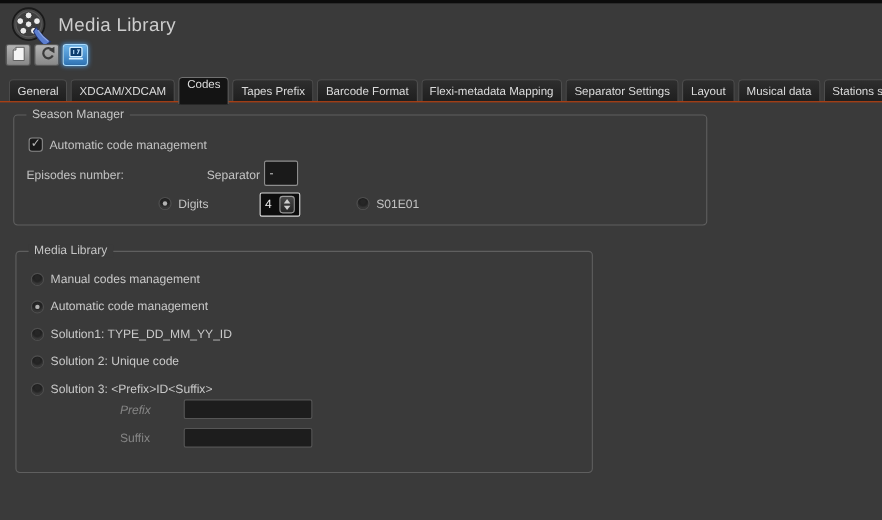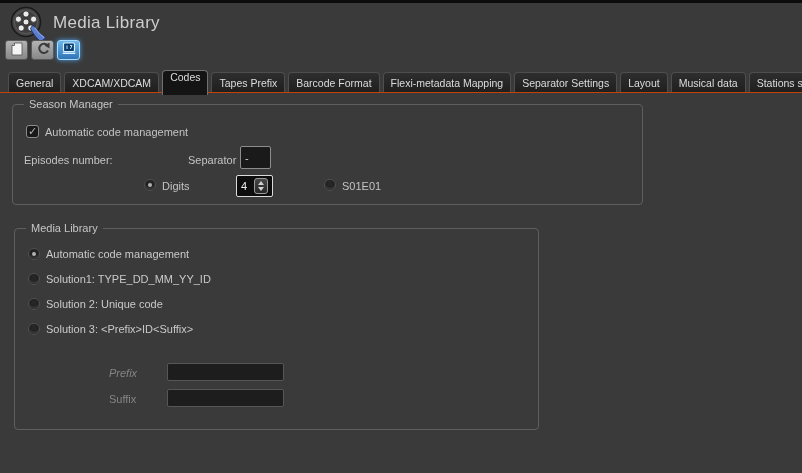--- a/index.html
+++ b/index.html
@@ -157,20 +157,24 @@
 
     <span class="radio abs" style="left:311px;top:74px;"></span>
     <span class="lbl" style="left:329px;top:75px;">S01E01</span>
   </div>
 
   <div class="groupbox gb2">
     <span class="legend">Media Library</span>
 
     <div class="radio-list">
         <div class="radio-row">
+          <span class="radio"></span>
+          <span class="row-lbl">Manual codes management</span>
+        </div>
+        <div class="radio-row">
           <span class="radio selected"></span>
           <span class="row-lbl">Automatic code management</span>
         </div>
         <div class="radio-row">
           <span class="radio"></span>
           <span class="row-lbl">Solution1: TYPE_DD_MM_YY_ID</span>
         </div>
         <div class="radio-row">
           <span class="radio"></span>
           <span class="row-lbl">Solution 2: Unique code</span>

